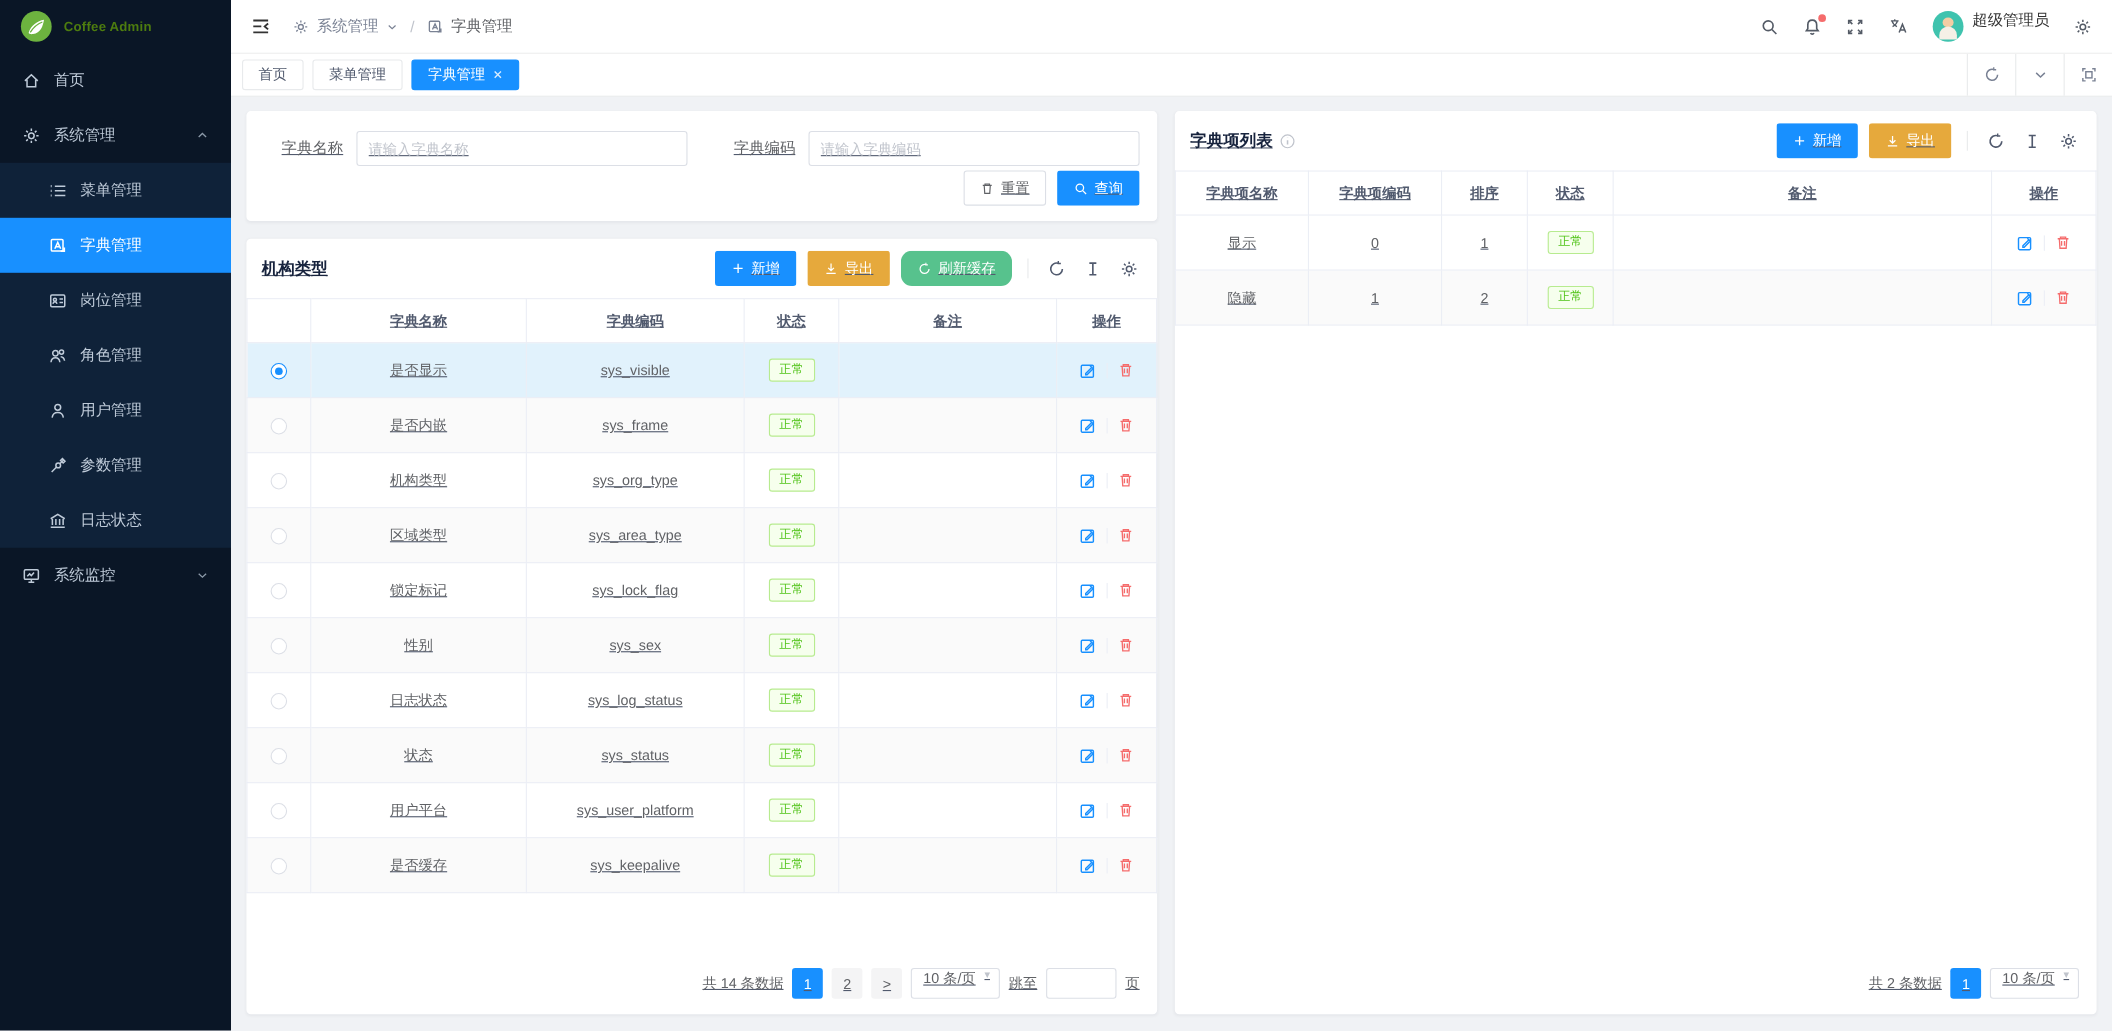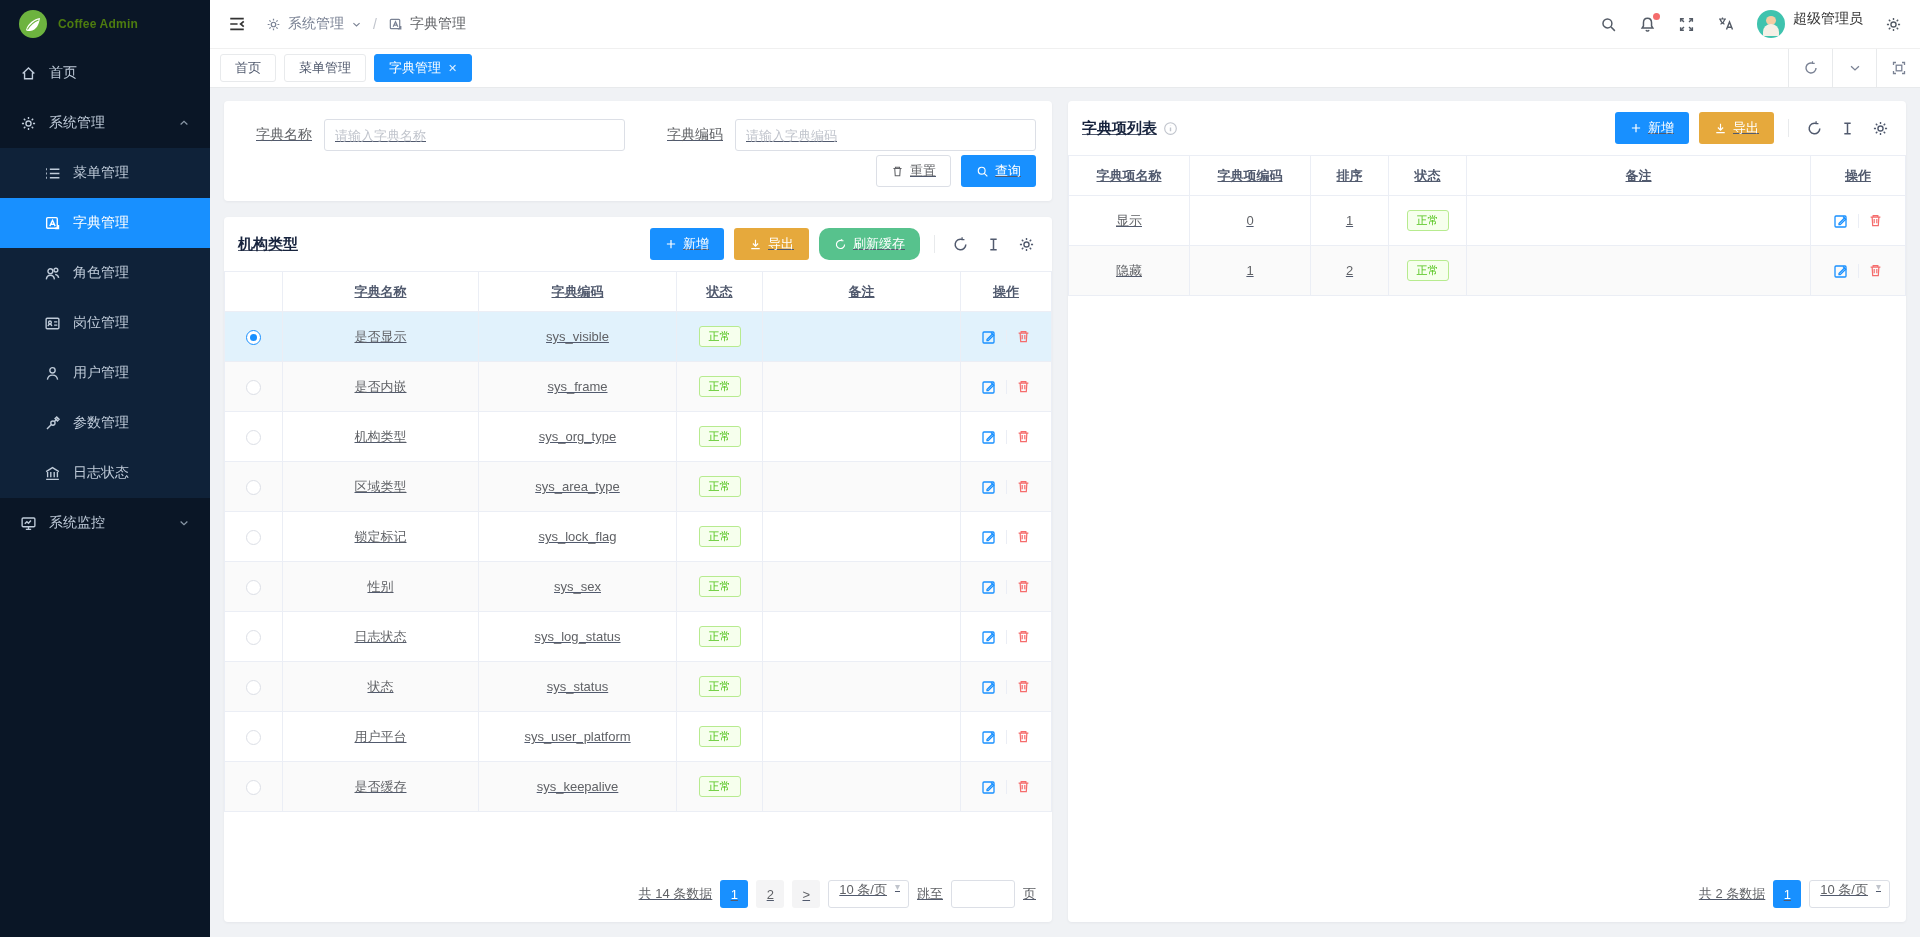--- a/index.html
+++ b/index.html
@@ -141,34 +141,34 @@
     <div class="menu-item active">
       <svg class="mi-icon" viewBox="0 0 16 16" fill="none" stroke="currentColor" stroke-width="1.3">
           <rect x="2.5" y="2.5" width="10" height="10" rx="1"></rect>
           <path d="M5.5 10.5 8 5l2.5 5.5M6.3 8.7h3.4"></path>
           <path d="M13.5 9.5v3h-3" stroke-width="1.6"></path>
         </svg>
       <span>字典管理</span>
     </div>
     <div class="menu-item">
       <svg class="mi-icon" viewBox="0 0 16 16" fill="none" stroke="currentColor" stroke-width="1.3">
+          <rect x="2" y="3" width="12" height="10" rx="1"></rect>
+          <circle cx="5.6" cy="7" r="1.3"></circle>
+          <path d="M3.8 10.5c.3-1.2 1-1.8 1.8-1.8s1.5.6 1.8 1.8M9.5 6.5h3M9.5 9.5h3"></path>
+        </svg>
+      <span>岗位管理</span>
+    </div>
+    <div class="menu-item">
+      <svg class="mi-icon" viewBox="0 0 16 16" fill="none" stroke="currentColor" stroke-width="1.3">
           <circle cx="6" cy="5.8" r="2.3"></circle>
           <path d="M2.2 13.5c.3-2.4 1.8-3.8 3.8-3.8s3.5 1.4 3.8 3.8"></path>
           <circle cx="11.2" cy="4.8" r="1.8"></circle>
           <path d="M10.5 8.8c1.8.2 3 1.4 3.3 3.4"></path>
         </svg>
       <span>角色管理</span>
-    </div>
-    <div class="menu-item">
-      <svg class="mi-icon" viewBox="0 0 16 16" fill="none" stroke="currentColor" stroke-width="1.3">
-          <rect x="2" y="3" width="12" height="10" rx="1"></rect>
-          <circle cx="5.6" cy="7" r="1.3"></circle>
-          <path d="M3.8 10.5c.3-1.2 1-1.8 1.8-1.8s1.5.6 1.8 1.8M9.5 6.5h3M9.5 9.5h3"></path>
-        </svg>
-      <span>岗位管理</span>
     </div>
     <div class="menu-item">
       <svg class="mi-icon" viewBox="0 0 16 16" fill="none" stroke="currentColor" stroke-width="1.3">
           <circle cx="8" cy="5" r="2.5"></circle>
           <path d="M3.2 13.8c.4-2.8 2.2-4.3 4.8-4.3s4.4 1.5 4.8 4.3"></path>
         </svg>
       <span>用户管理</span>
     </div>
     <div class="menu-item">
       <svg class="mi-icon" viewBox="0 0 16 16" fill="none" stroke="currentColor" stroke-width="1.3">

